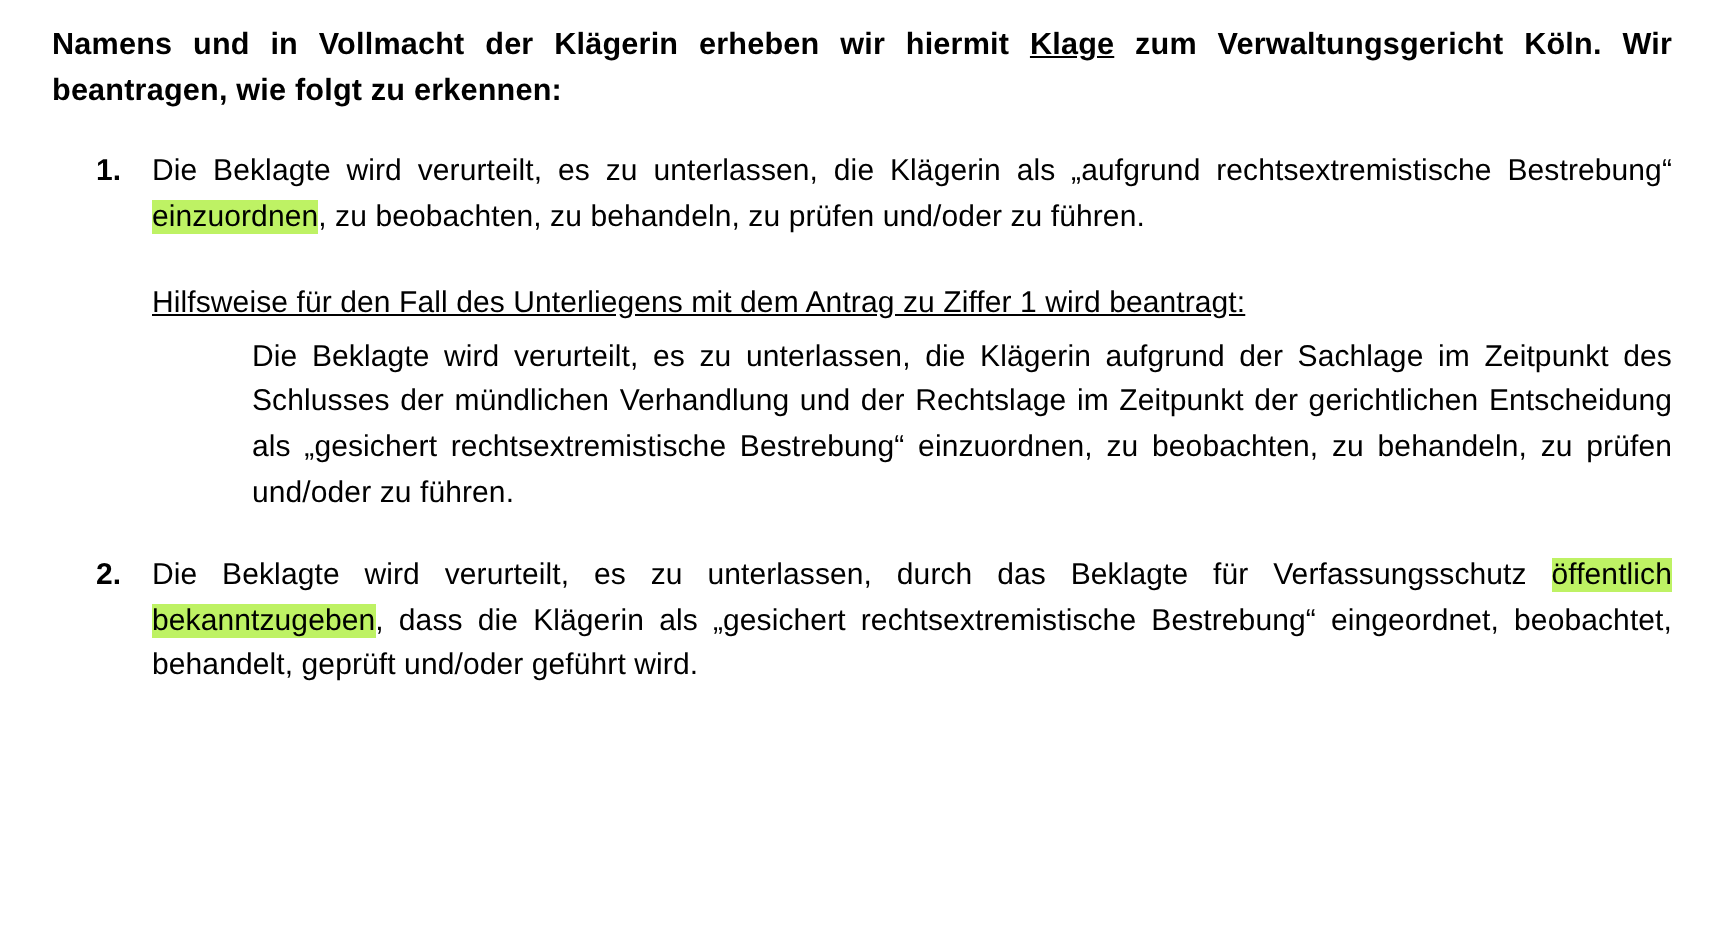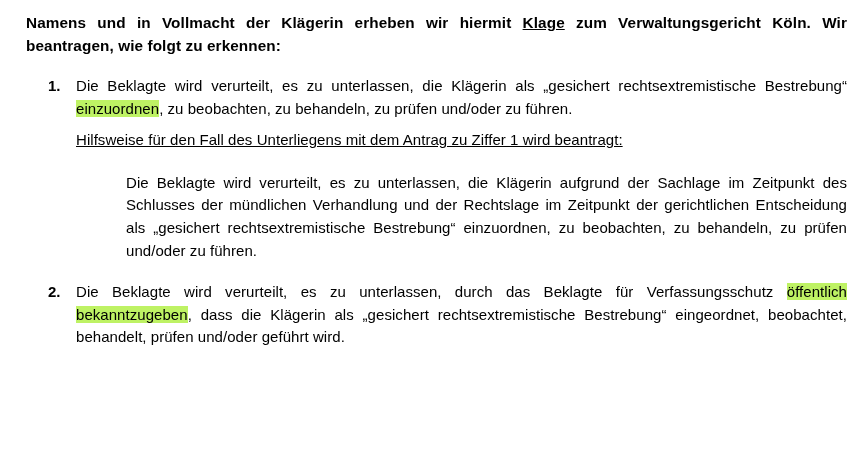--- a/index.html
+++ b/index.html
@@ -12,21 +12,21 @@
     height: 475px;
     font-family: "Liberation Sans", sans-serif;
     color: #000000;
     overflow: hidden;
   }
   .page {
     position: relative;
     width: 858px;
     height: 475px;
     box-sizing: border-box;
-    padding: 12px 11px 0 26px;
+    padding: 12px 22px 0 26px;
   }
   .lead {
     font-size: 15.3px;
     font-weight: bold;
     line-height: 1.48;
     text-align: justify;
     text-justify: inter-word;
     letter-spacing: 0.1px;
     margin: 0 0 6px 0;
   }
@@ -52,24 +52,24 @@
     font-weight: bold;
     font-size: 15px;
   }
   .para {
     text-align: justify;
     text-justify: inter-word;
     letter-spacing: 0.05px;
     margin: 0;
   }
   .para.sub {
-    margin-top: 8px;
+    margin-top: 20px;
   }
   .para.indent {
-    margin-top: 20px;
+    margin-top: 4px;
     margin-left: 50px;
   }
   .hl {
     background: #bef264;
   }
   b, .b {
     font-weight: normal;
   }
   .u {
     text-decoration: underline;
@@ -83,32 +83,32 @@
   <p class="lead">
     <span>Namens und in Vollmacht der Klägerin erheben wir hiermit </span><span class="u">Klage</span><span> zum Verwaltungsgericht Köln. Wir beantragen, wie folgt zu erkennen:</span>
   </p>
 
   <ol class="claims">
 
     <li>
       <span class="num">1.</span>
 
       <p class="para">
-        <span>Die Beklagte wird verurteilt, es zu </span><span class="b">unterlassen</span><span>, die Klägerin als „gesichert rechtsextremistische Bestrebung“ </span><span class="hl">einzuordnen</span><span>, zu beobachten, zu behandeln, zu prüfen und/oder zu führen.</span>
+        <span>Die Beklagte wird verurteilt, es zu </span><span class="b">unterlassen</span><span>, die Klägerin als „aufgrund rechtsextremistische Bestrebung“ </span><span class="hl">einzuordnen</span><span>, zu beobachten, zu behandeln, zu prüfen und/oder zu führen.</span>
       </p>
 
       <p class="para sub u">Hilfsweise für den Fall des Unterliegens mit dem Antrag zu Ziffer 1 wird beantragt:</p>
 
       <p class="para indent">
         <span>Die Beklagte wird verurteilt, es zu </span><span class="b">unterlassen</span><span>, die Klägerin aufgrund der Sachlage im Zeitpunkt des Schlusses der mündlichen Verhandlung und der Rechtslage im Zeitpunkt der gerichtlichen Entscheidung als „gesichert rechtsextremistische Bestrebung“ einzuordnen, zu beobachten, zu behandeln, zu prüfen und/oder zu führen.</span>
       </p>
     </li>
 
     <li>
       <span class="num">2.</span>
 
       <p class="para">
-        <span>Die Beklagte wird verurteilt, es zu </span><span class="b">unterlassen</span><span>, durch das Beklagte für Verfassungsschutz </span><span class="hl">öffentlich bekanntzugeben</span><span>, dass die Klägerin als „gesichert rechtsextremistische Bestrebung“ eingeordnet, beobachtet, behandelt, prüfen und/oder geführt wird.</span>
+        <span>Die Beklagte wird verurteilt, es zu </span><span class="b">unterlassen</span><span>, durch das Beklagte für Verfassungsschutz </span><span class="hl">öffentlich bekanntzugeben</span><span>, dass die Klägerin als „gesichert rechtsextremistische Bestrebung“ eingeordnet, beobachtet, behandelt, geprüft und/oder geführt wird.</span>
       </p>
     </li>
 
   </ol>
 </div>
 
 </body></html>

